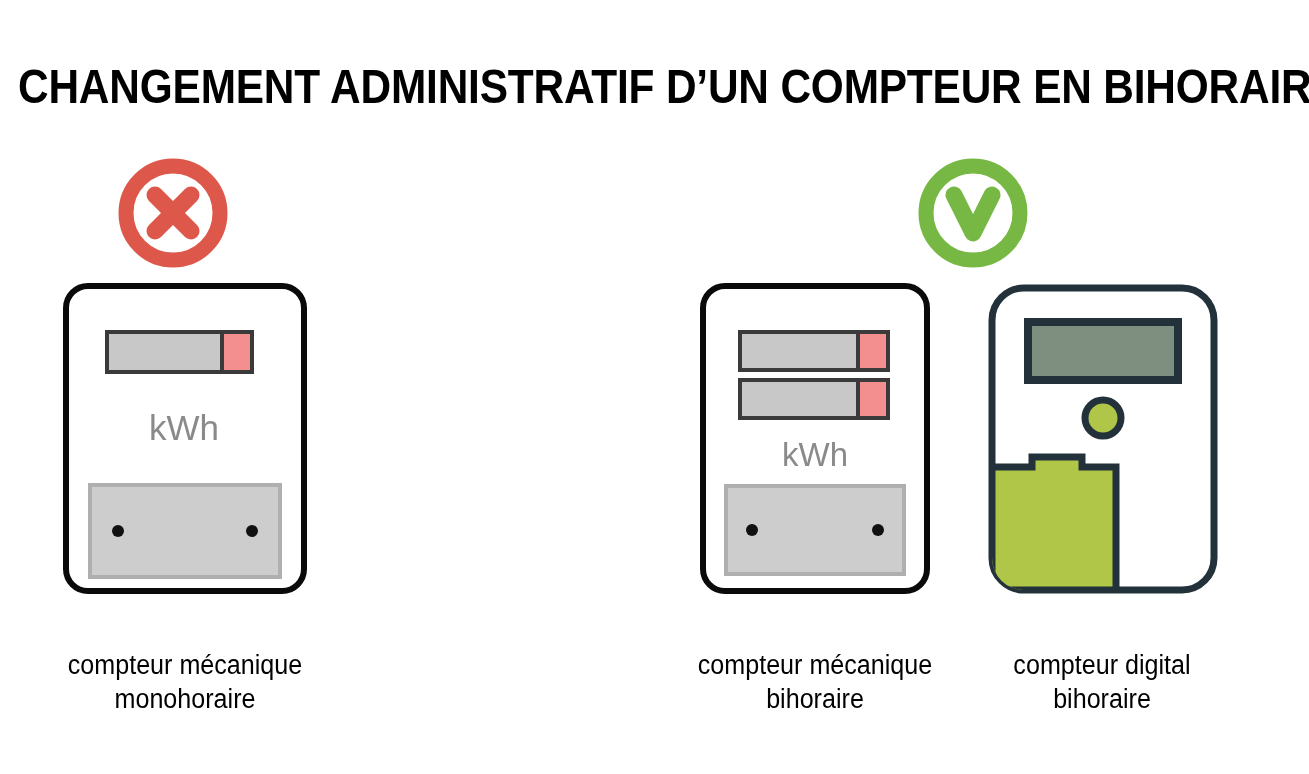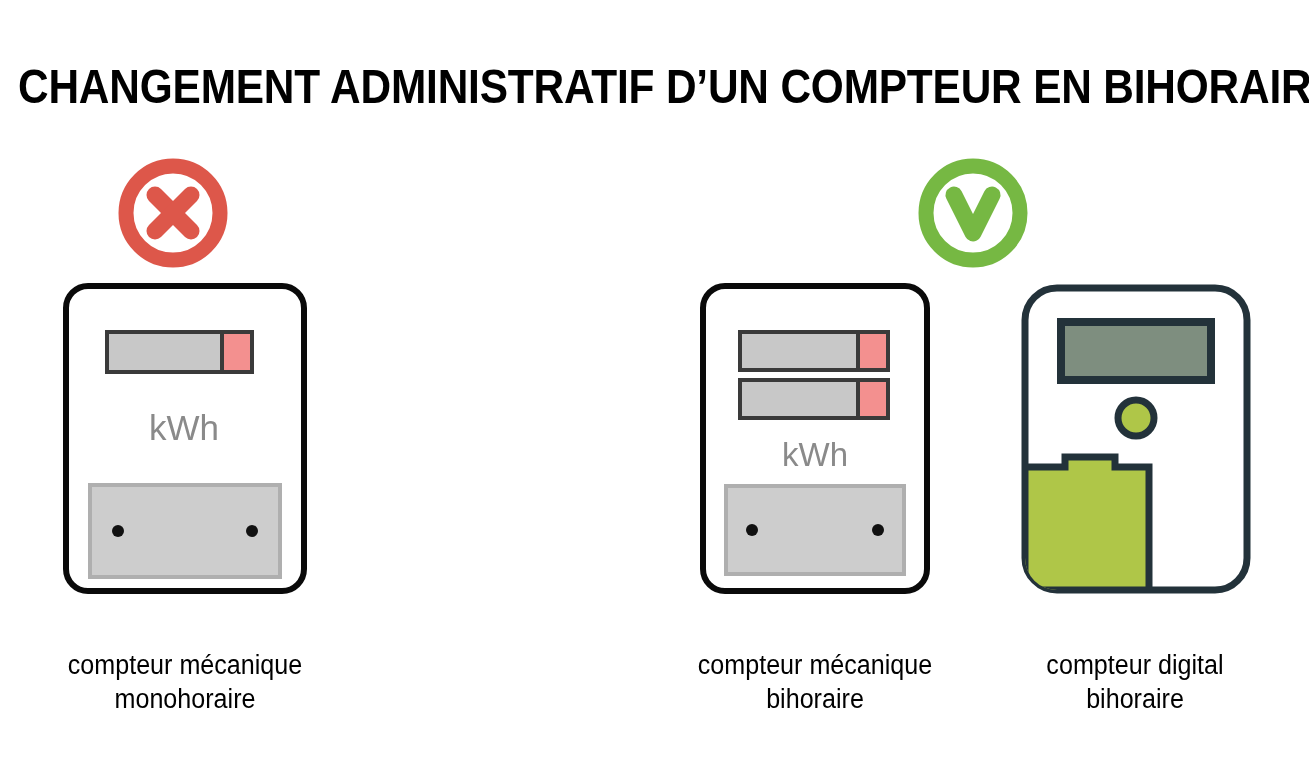--- a/index.html
+++ b/index.html
@@ -32,21 +32,21 @@
     white-space: nowrap;
   }
 
   
   .fig {
     position: absolute;
   }
 
   #fig-mono      { left: 30px;  top: 150px; width: 310px; }
   #fig-bi-mech   { left: 660px; top: 150px; width: 310px; }
-  #fig-digital   { left: 985px; top: 150px; width: 300px; }
+  #fig-digital   { left: 952px; top: 150px; width: 300px; }
 
   .status-icon-wrap {
     height: 130px;
     display: flex;
     align-items: flex-start;
     justify-content: center;
   }
   #fig-bi-mech .status-icon-wrap { justify-content: center; }
 
   .meter-wrap {

